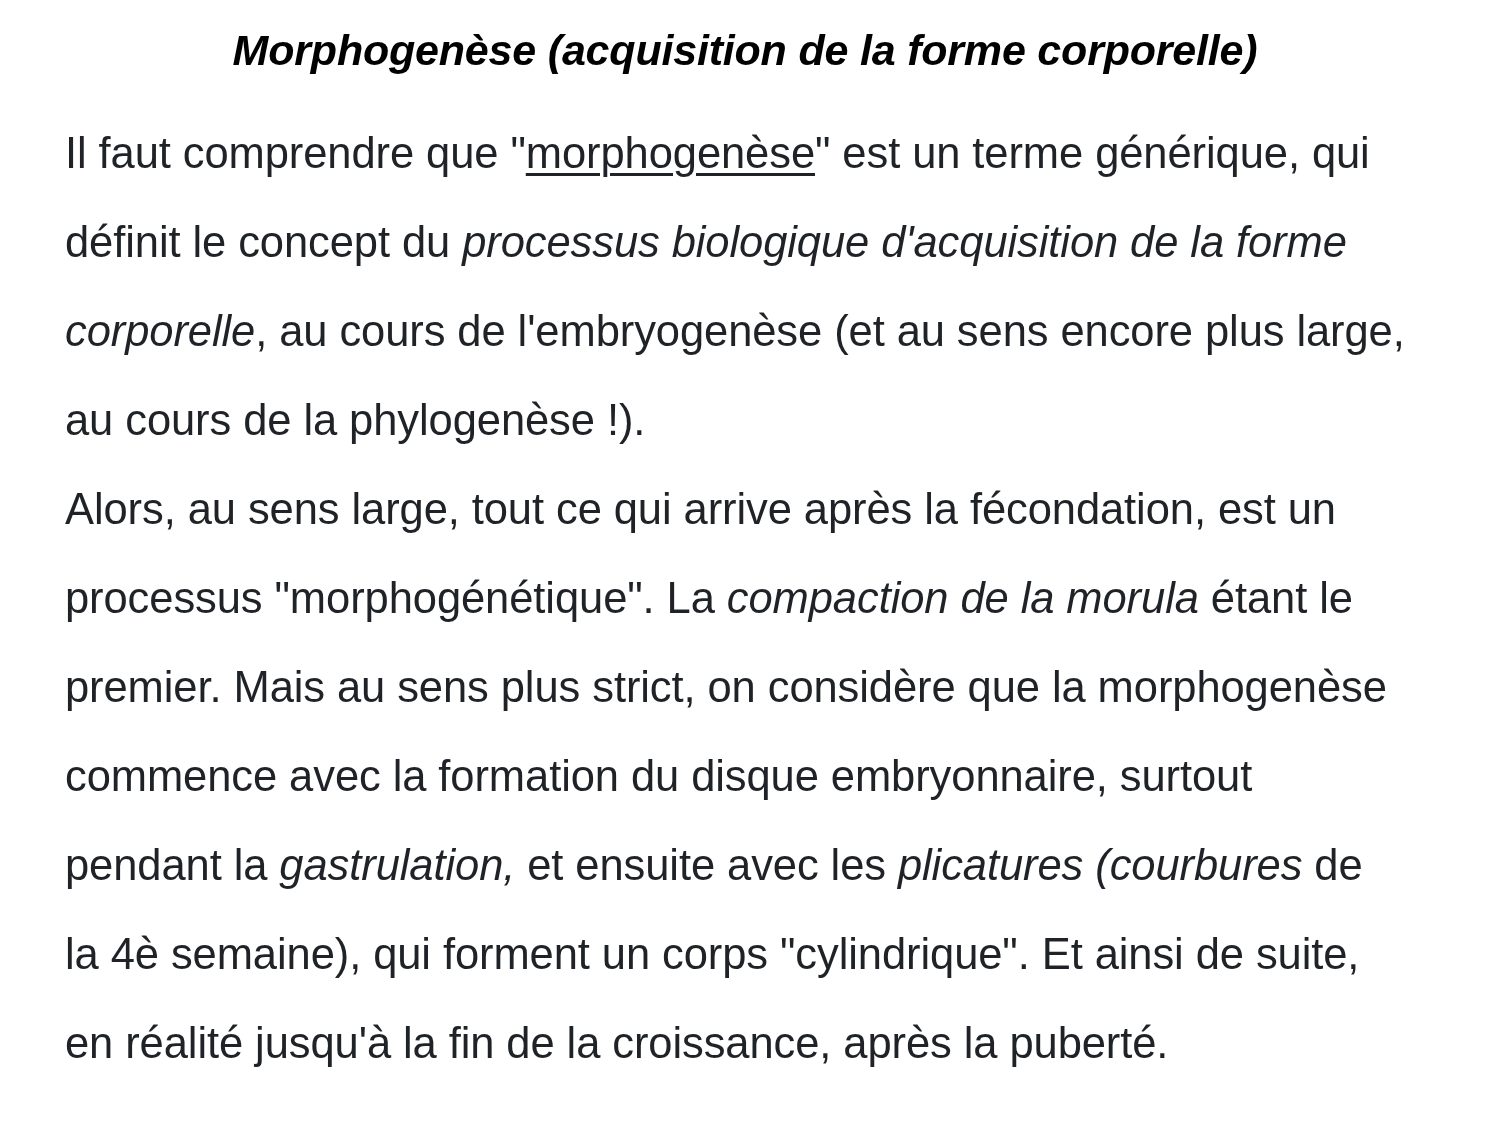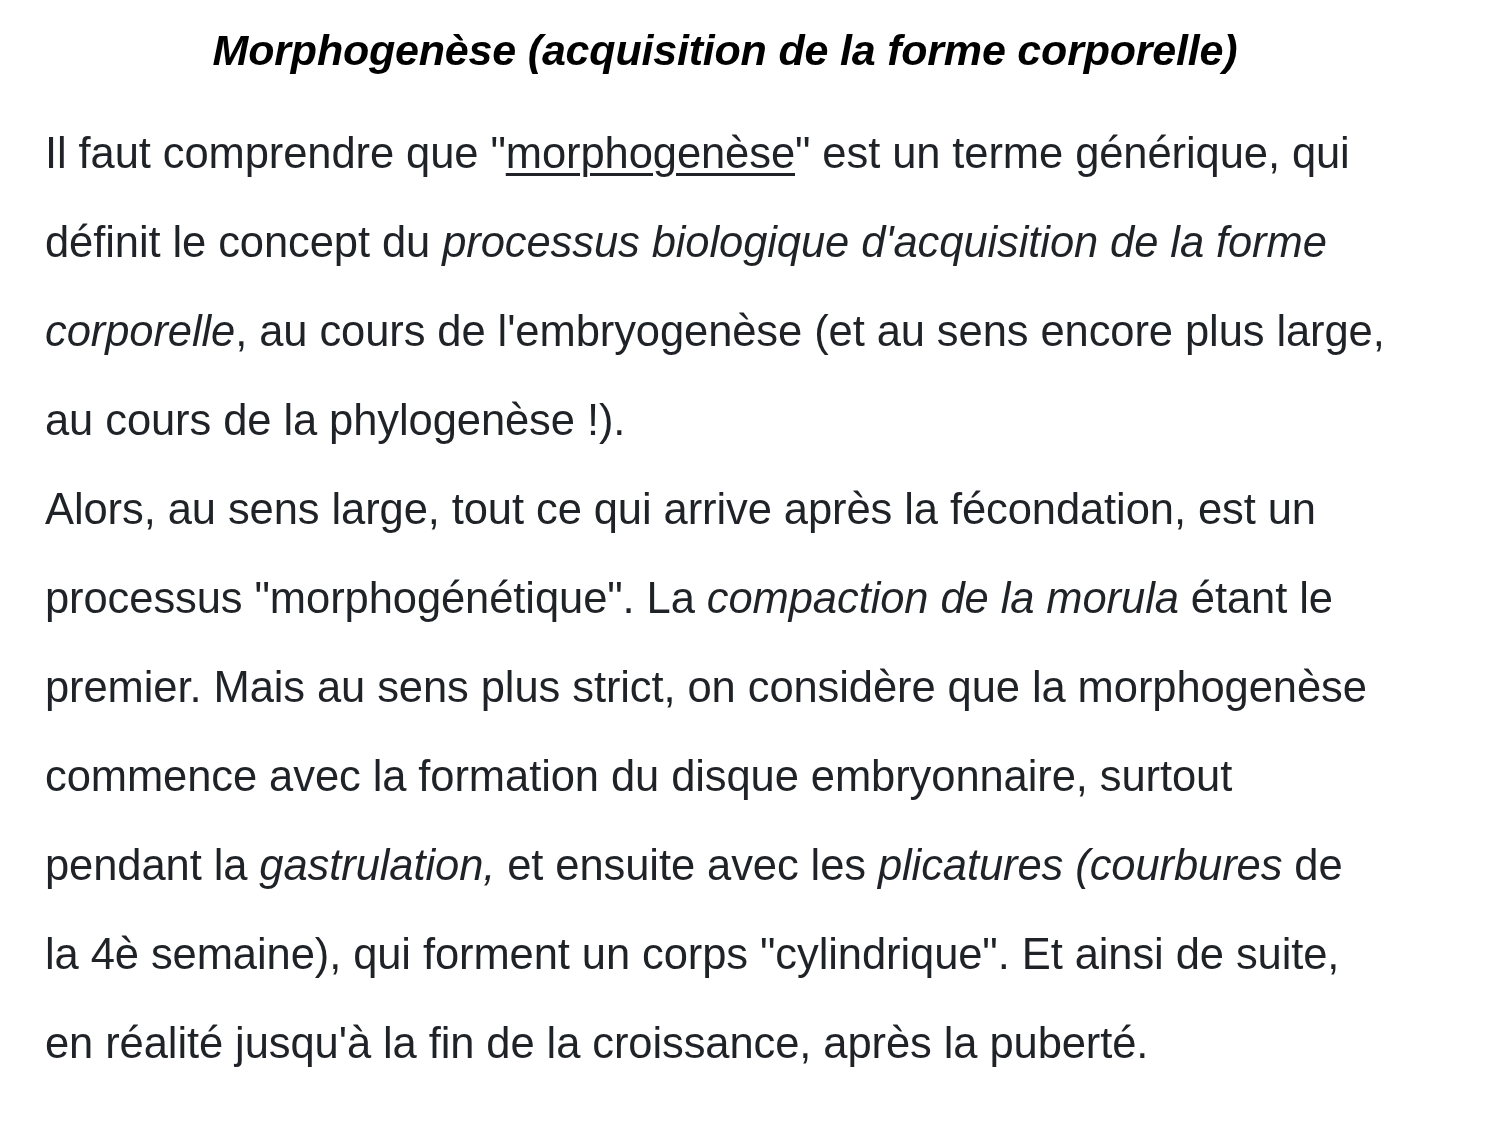--- a/index.html
+++ b/index.html
@@ -11,20 +11,21 @@
     height: 1125px;
     background: #ffffff;
     font-family: "Liberation Sans", sans-serif;
     overflow: hidden;
   }
   #page {
     position: relative;
     width: 1260px;
     height: 1125px;
     background: #ffffff;
+    margin-left: 20px;
   }
   #slide-title {
     position: absolute;
     left: 0;
     top: 26px;
     width: 1450px;
     text-align: center;
     font-size: 43px;
     font-weight: bold;
     font-style: italic;

